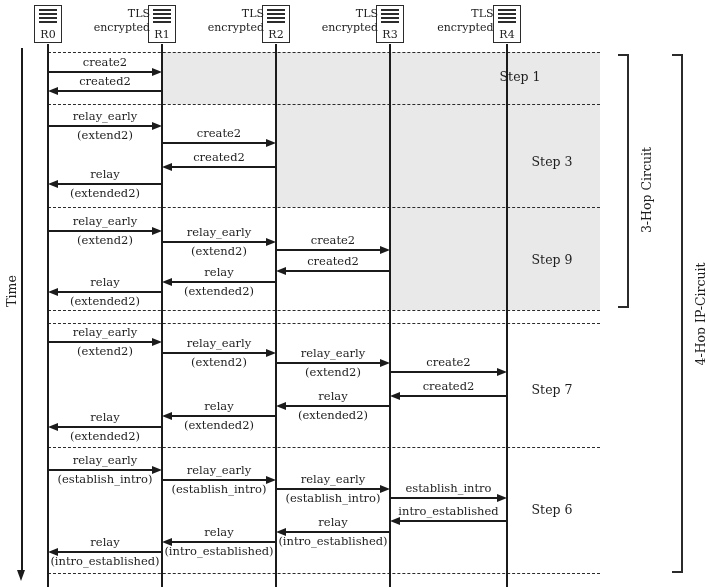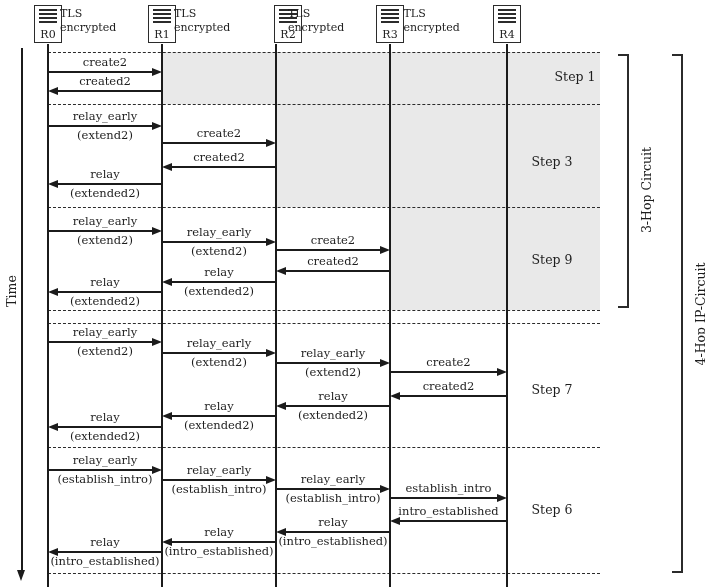--- a/index.html
+++ b/index.html
@@ -7,21 +7,21 @@
     position:relative;width:705px;height:587px;background:#ffffff;overflow:hidden;
     font-family:"DejaVu Serif","Liberation Serif",serif;color:#1e1e1e;
   }
   .abs{position:absolute;}
   .band{background:#e9e9e9;}
   .sep{border-top:1.5px dashed #2b2b2b;height:0;}
   .lifeline{width:2px;background:#1b1b1b;}
   .icon-box{width:28px;height:38px;border:1.7px solid #2b2b2b;background:#fff;box-sizing:border-box;}
   .icon-line{position:absolute;left:4px;right:4px;height:1.6px;background:#2b2b2b;}
   .icon-label{position:absolute;left:0;right:0;bottom:1px;text-align:center;font-size:11px;line-height:12px;}
-  .tls{textAlign:center;text-align:left;font-size:11px;line-height:13.5px;white-space:pre-line;}
+  .tls{textAlign:center;text-align:right;font-size:11px;line-height:13.5px;white-space:pre-line;}
   .msg-line{height:2px;background:#1b1b1b;}
   .msg-head{width:0;height:0;border-top:4.5px solid transparent;border-bottom:4.5px solid transparent;}
   .head-r{border-left:10px solid #1b1b1b;}
   .head-l{border-right:10px solid #1b1b1b;}
   .msg-label{transform:translateX(-50%);white-space:nowrap;font-size:11.5px;line-height:13px;}
   .step-label{transform:translate(-50%,-50%);font-size:12.5px;white-space:nowrap;}
   .rot-label{transform:translate(-50%,-50%) rotate(-90deg);font-size:12.5px;white-space:nowrap;}
   .bracket-line{width:1.6px;background:#2b2b2b;}
   .bracket-tick{height:1.6px;background:#2b2b2b;}
   .time-line{width:1.6px;background:#1b1b1b;}
@@ -51,21 +51,21 @@
     </div>
     <div class="abs lifeline" style="left: 161px; top: 44px; height: 543px;"></div>
     <div class="abs icon-box" style="left: 148px; top: 5px;">
       <div class="icon-line" style="top: 3px;"></div>
       <div class="icon-line" style="top: 7px;"></div>
       <div class="icon-line" style="top: 11px;"></div>
       <div class="icon-line" style="top: 15px;"></div>
       <div class="icon-label">R1</div>
     </div>
     <div class="abs lifeline" style="left: 275px; top: 44px; height: 543px;"></div>
-    <div class="abs icon-box" style="left: 262px; top: 5px; margin-left: 12px;">
+    <div class="abs icon-box" style="left: 262px; top: 5px;">
       <div class="icon-line" style="top: 3px;"></div>
       <div class="icon-line" style="top: 7px;"></div>
       <div class="icon-line" style="top: 11px;"></div>
       <div class="icon-line" style="top: 15px;"></div>
       <div class="icon-label">R2</div>
     </div>
     <div class="abs lifeline" style="left: 389px; top: 44px; height: 543px;"></div>
     <div class="abs icon-box" style="left: 376px; top: 5px;">
       <div class="icon-line" style="top: 3px;"></div>
       <div class="icon-line" style="top: 7px;"></div>
@@ -84,21 +84,21 @@
     <div class="abs tls" style="left: 60px; top: 7px; width: 90px;"><div>TLS</div><div>encrypted</div></div>
     <div class="abs tls" style="left: 174px; top: 7px; width: 90px;"><div>TLS</div><div>encrypted</div></div>
     <div class="abs tls" style="left: 288px; top: 7px; width: 90px;"><div>TLS</div><div>encrypted</div></div>
     <div class="abs tls" style="left: 403.5px; top: 7px; width: 90px;"><div>TLS</div><div>encrypted</div></div>
     <div class="abs msg-line" style="left: 48px; top: 71px; width: 106px;"></div>
     <div class="abs msg-head head-r" style="left: 152px; top: 67.5px;"></div>
     <div class="abs msg-label" style="left: 105px; top: 56px;">create2</div>
     <div class="abs msg-line" style="left: 56px; top: 90px; width: 106px;"></div>
     <div class="abs msg-head head-l" style="left: 48px; top: 86.5px;"></div>
     <div class="abs msg-label" style="left: 105px; top: 75px;">created2</div>
-    <div class="abs step-label" style="left: 575px; top: 76px;">Step 1</div>
+    <div class="abs step-label" style="left: 520px; top: 76px;">Step 1</div>
     <div class="abs msg-line" style="left: 48px; top: 125px; width: 106px;"></div>
     <div class="abs msg-head head-r" style="left: 152px; top: 121.5px;"></div>
     <div class="abs msg-label" style="left: 105px; top: 110px;">relay_early</div>
     <div class="abs msg-label" style="left: 105px; top: 129px;">(extend2)</div>
     <div class="abs msg-line" style="left: 162px; top: 142px; width: 106px;"></div>
     <div class="abs msg-head head-r" style="left: 266px; top: 138.5px;"></div>
     <div class="abs msg-label" style="left: 219px; top: 127px;">create2</div>
     <div class="abs msg-line" style="left: 170px; top: 166px; width: 106px;"></div>
     <div class="abs msg-head head-l" style="left: 162px; top: 162.5px;"></div>
     <div class="abs msg-label" style="left: 219px; top: 151px;">created2</div>

